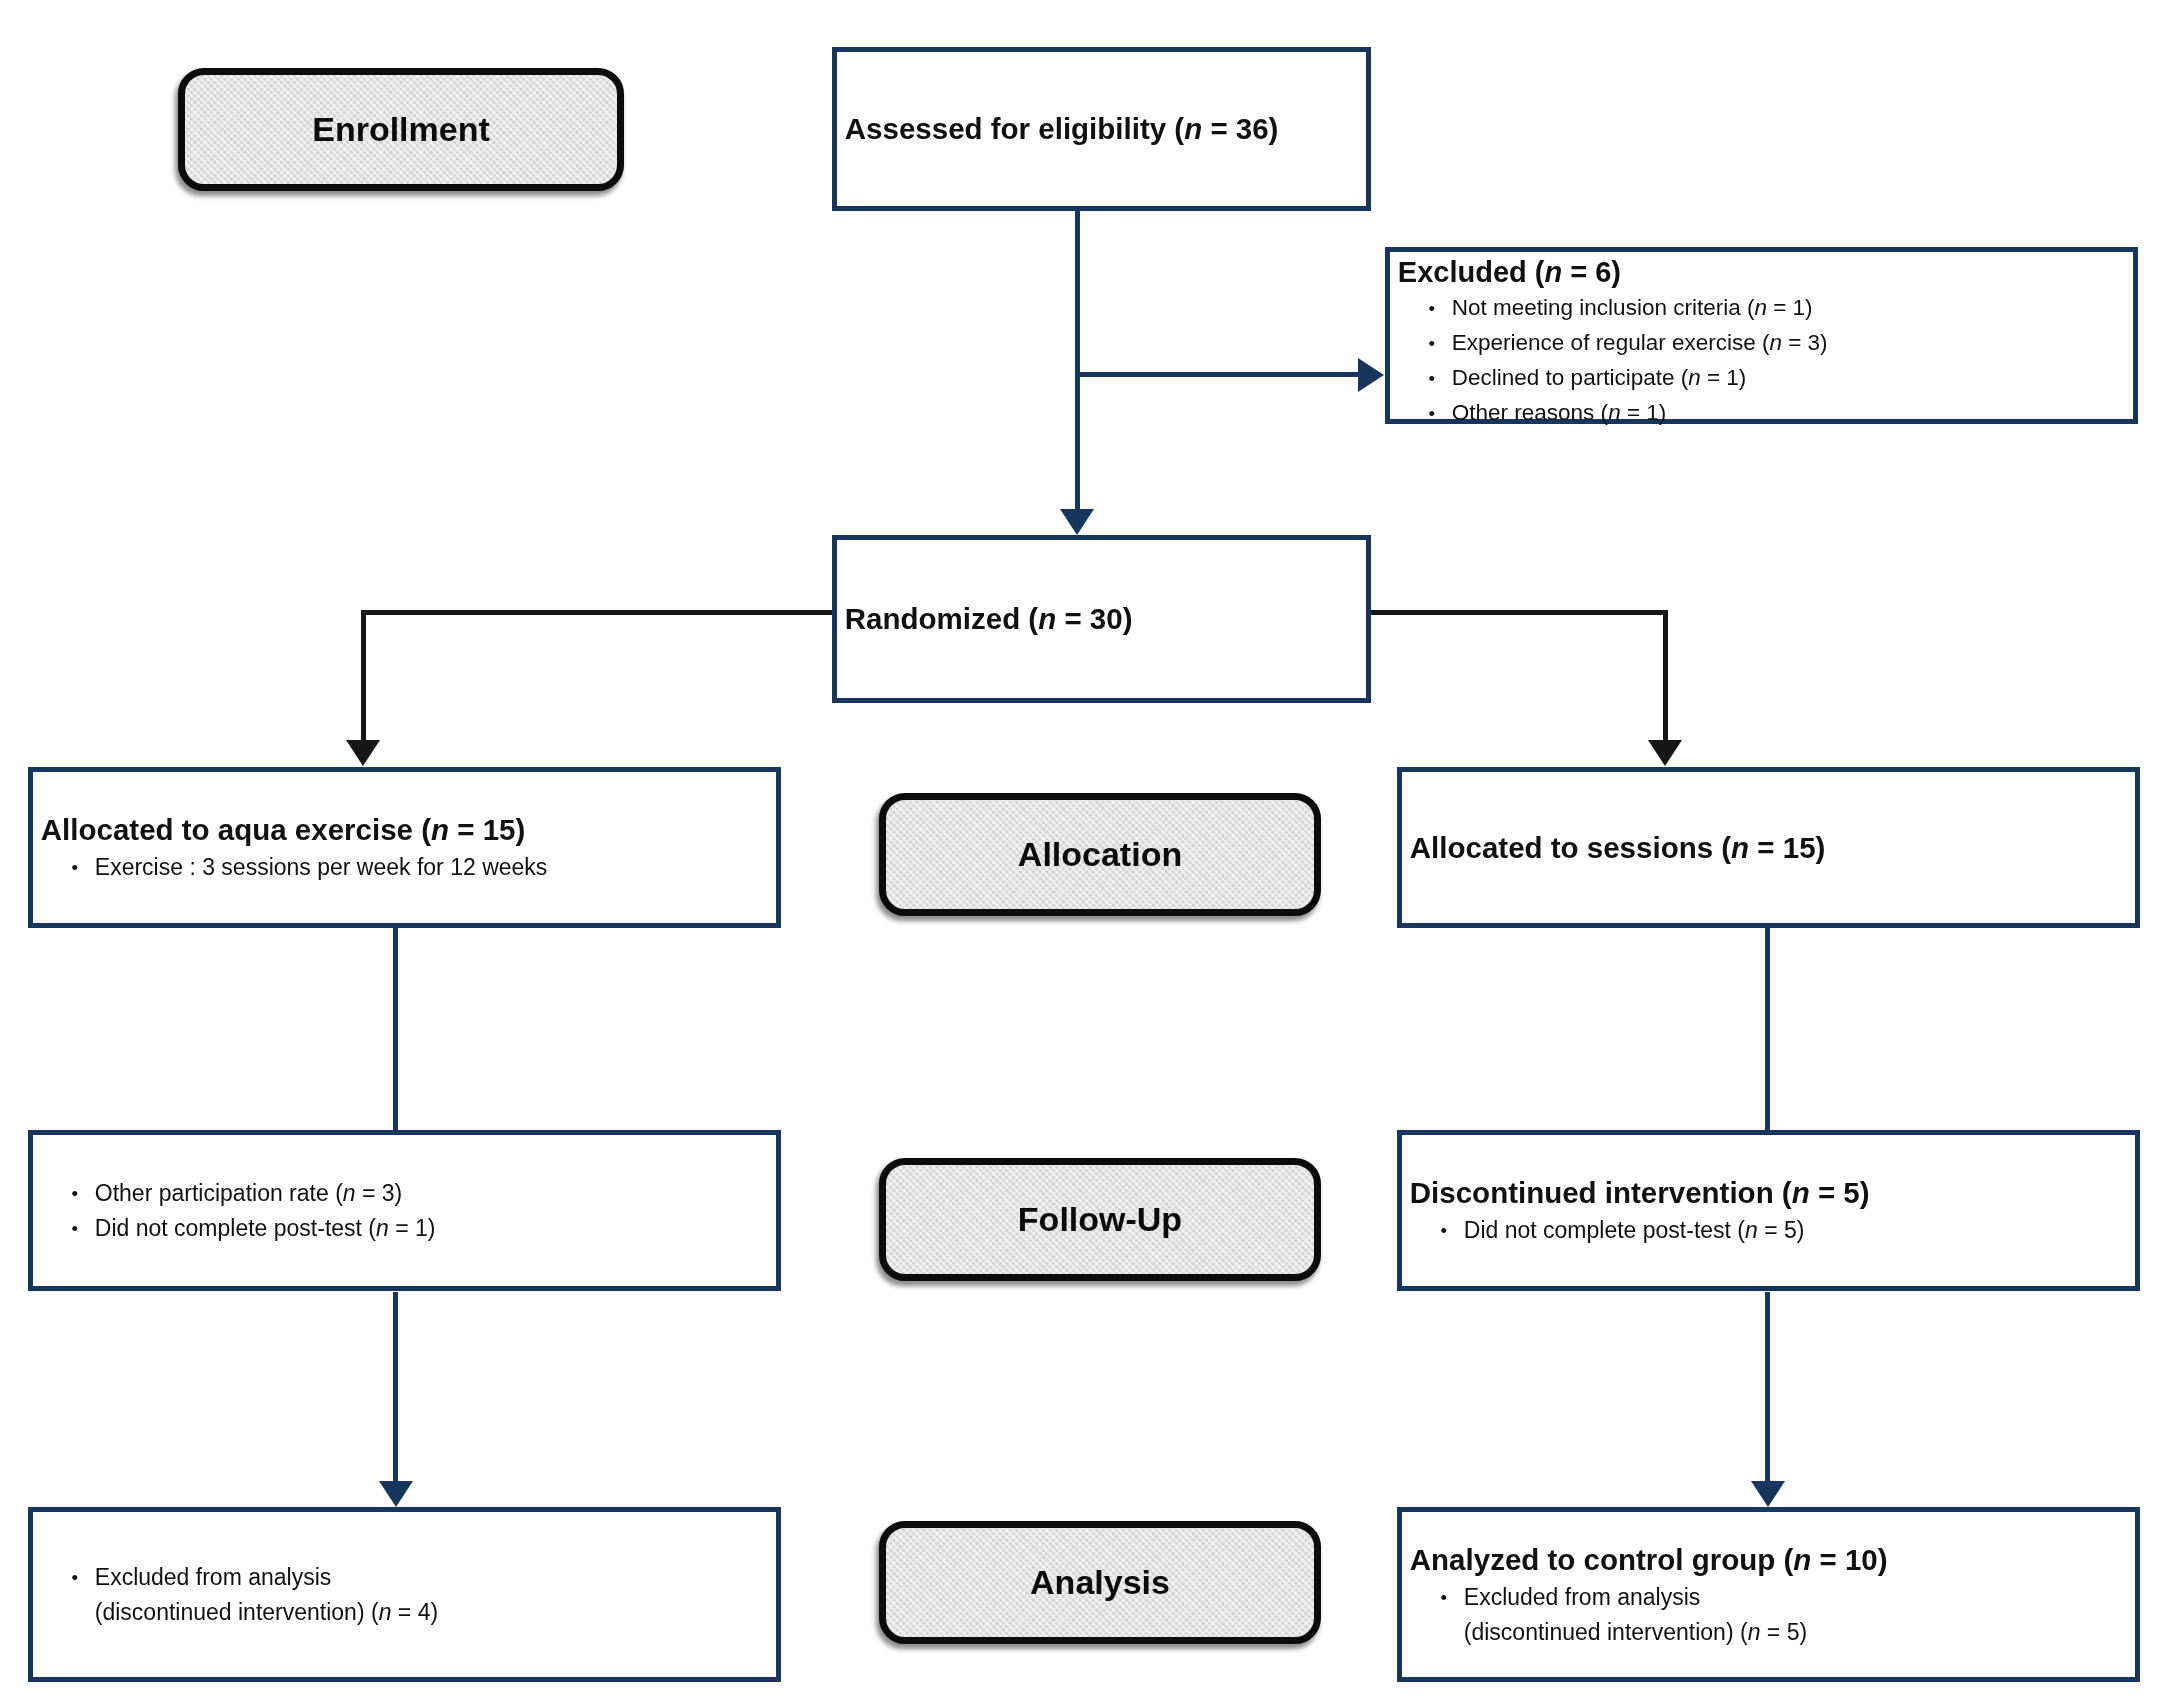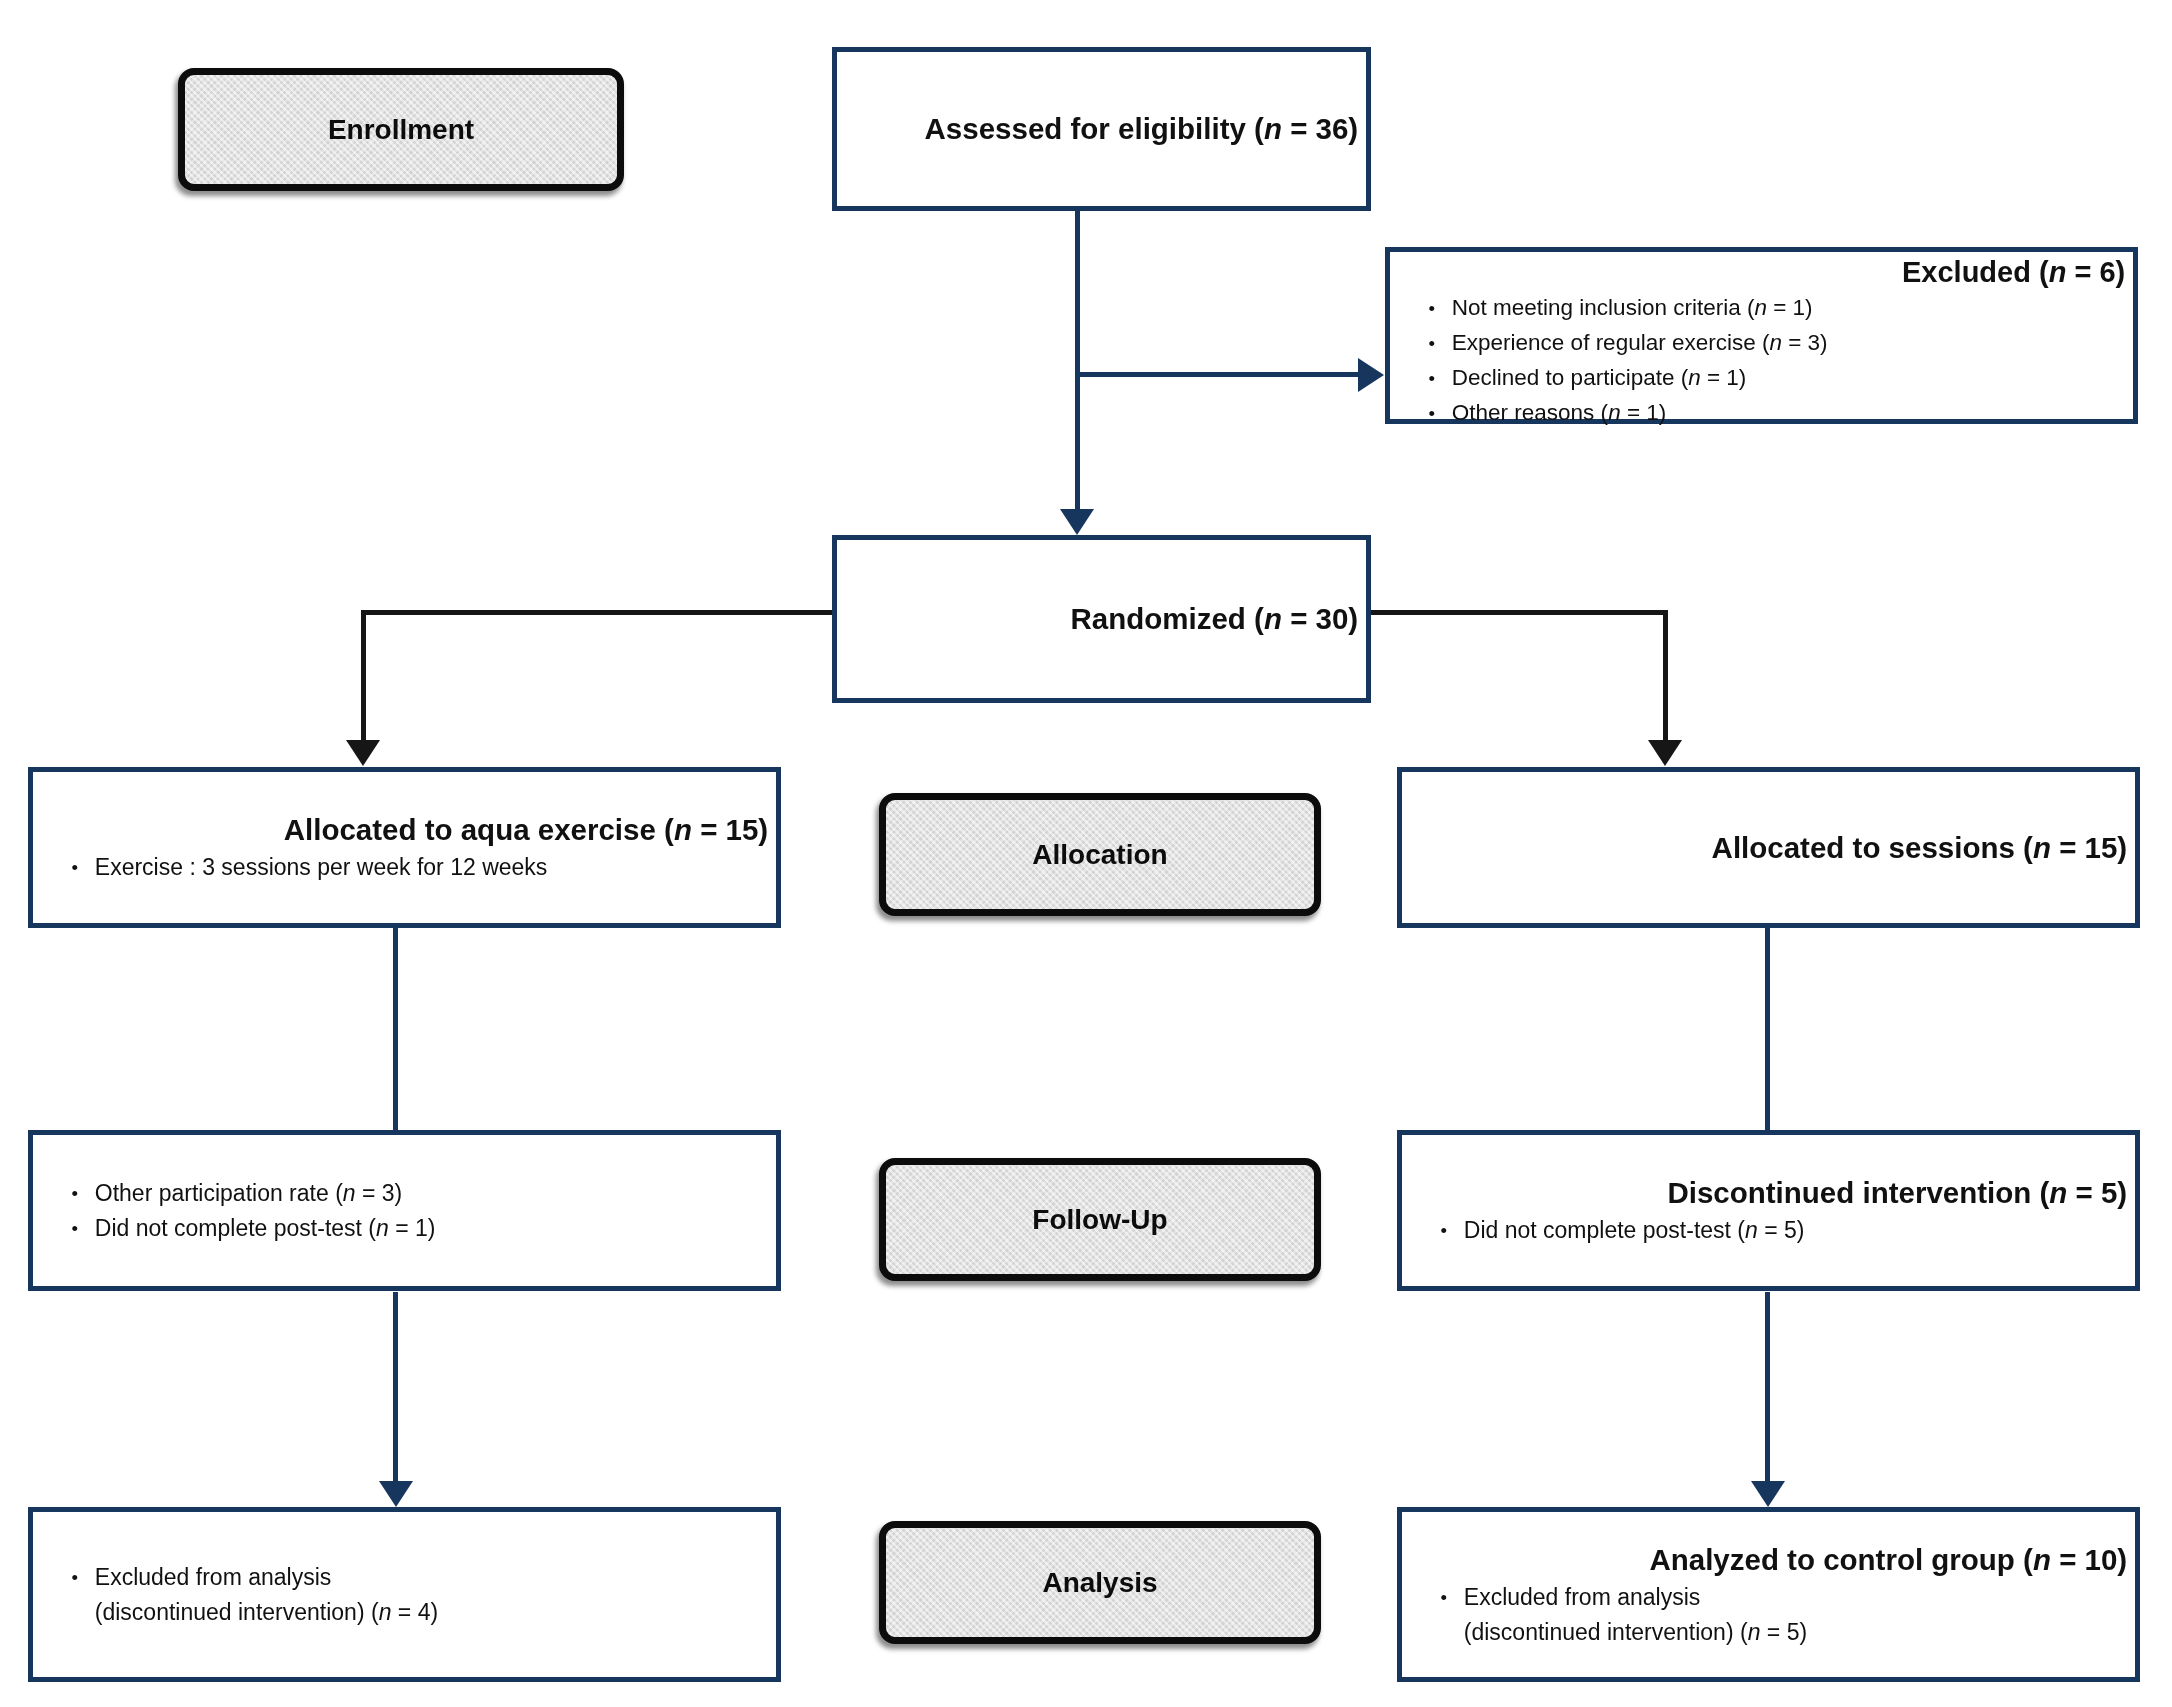--- a/index.html
+++ b/index.html
@@ -18,21 +18,21 @@
     position: absolute;
     background: #ffffff;
     border: 5.4px solid #17365D;
     box-sizing: border-box;
     display: flex;
     flex-direction: column;
     justify-content: center;
     padding: 4.7px 7.8px;
   }
   .fbox .box-title {
-    text-align: right;
+    text-align: left;
     font-weight: bold;
     font-size: 29.5px;
     line-height: 40px;
     white-space: nowrap;
   }
   .fbox.small-title .box-title { font-size: 29px; line-height: 37px; }
   .nvar { font-style: italic; }
 
   .bullet-list { padding-left: 14px; }
   .bullet-row {
@@ -53,27 +53,27 @@
 
   
   .pill {
     position: absolute;
     box-sizing: border-box;
     background-color: #DBDBDB;
     background-image:
       repeating-linear-gradient(45deg, rgba(255,255,255,0.45) 0 2.3px, rgba(0,0,0,0.02) 2.3px 4.7px),
       repeating-linear-gradient(-45deg, rgba(255,255,255,0.35) 0 2.3px, rgba(0,0,0,0.02) 2.3px 4.7px);
     border: 7px solid #0c0c0c;
-    border-radius: 16px;
+    border-radius: 26px;
     box-shadow: -2.3px 4.7px 5.4px rgba(0,0,0,0.45);
     display: flex;
     align-items: center;
     justify-content: center;
     font-weight: bold;
-    font-size: 28px;
+    font-size: 34px;
     color: #0c0c0c;
   }
 
   
   .vline, .hline { position: absolute; background: #17365D; }
   .vline { width: 5.4px; }
   .hline { height: 5.4px; }
   .line-black { background: #161616; }
   .arrow-down {
     position: absolute; width: 0; height: 0;

